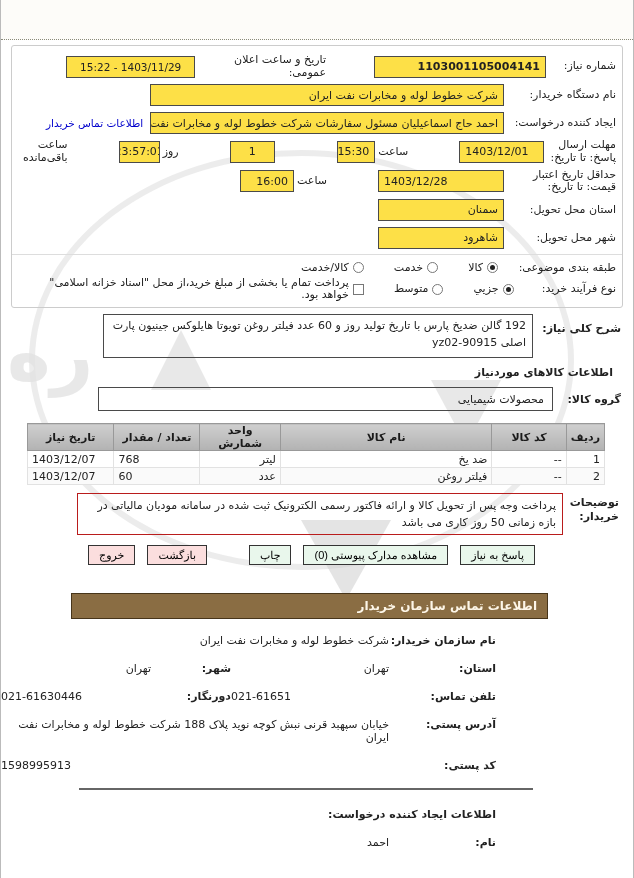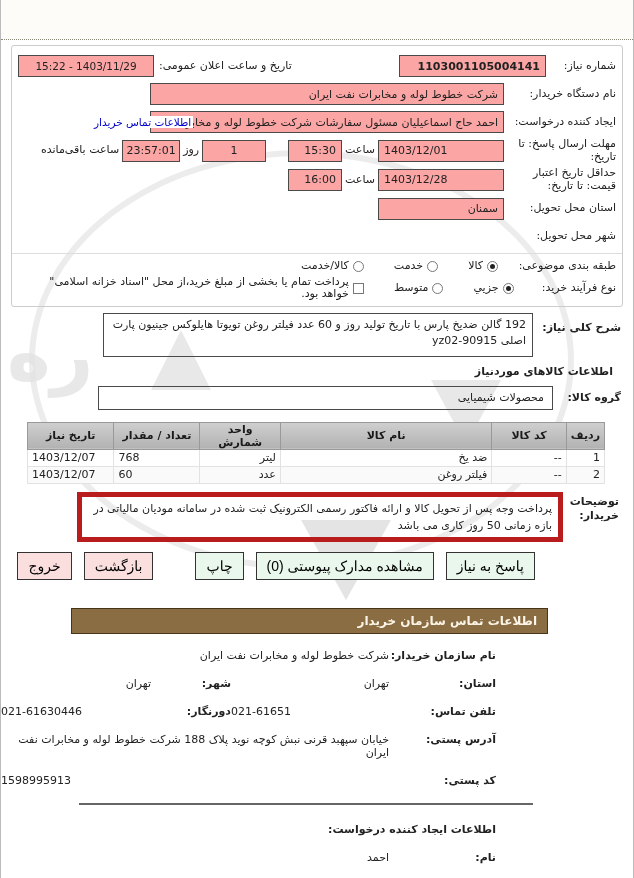--- a/index.html
+++ b/index.html
@@ -24,28 +24,28 @@
 
   .bar { background:#8a6d43; border:1px solid #47351a; color:#fdf6e8; font-weight:bold;
          font-size:12px; height:26px; line-height:24px; padding:0 10px; }
   .bar1 { margin:16px 12px 0 12px; }
   .bar2 { margin:28px 85px 0 70px; }
 
   .form-area { margin:5px 10px 0 10px; border:1px solid #ccc; border-radius:3px; padding:8px 6px 0 6px; }
   .row { display:flex; align-items:center; min-height:24px; margin-bottom:4px; }
   .lbl { font-size:11px; color:#222; line-height:1.15; }
   .lbl-w { width:112px; padding-left:4px; }
-  .box { border:1px solid #4a4a4a; background:#fca5a5; height:22px; display:flex; align-items:center;
-         padding:9px 5px; overflow:hidden; white-space:nowrap; }
+  .box { border:1px solid #4a4a4a; background:#fde047; height:22px; display:flex; align-items:center;
+         padding:9px 5px; overflow:hidden; white-space:nowrap;margin-left:48px; }
   .ltr { direction:ltr; unicode-bidi:embed; }
 
   .rowA { justify-content:space-between; }
   .grpA-r { display:flex; align-items:center; }
   .grpA-l { display:flex; align-items:center; }
-  .need-no-box { width:147px; font-weight:bold; justify-content:flex-end; }
+  .need-no-box { width:172px; font-weight:bold; justify-content:flex-end; }
   .ann-box { width:136px; justify-content:center; font-size:10.5px; }
 
   .wide-box { width:354px; }
   .creator-wrap { position:relative; }
   .contact-link { position:absolute; left:-58px; top:5px; background:#fff; color:#0000cc;
                   font-size:10.5px; text-decoration:none; padding:0 2px; white-space:nowrap; }
 
   .date-box { width:126px; justify-content:flex-start; }
   .time-box { width:54px;  justify-content:flex-end; }
   .hour-lbl { margin:0 3px; }
@@ -74,26 +74,26 @@
 
   table.goods { border-collapse:collapse; margin:12px 28px 0 28px; width:578px; font-size:11px; }
   table.goods th { background:linear-gradient(#cfcfcf,#b2b2b2); border:1px solid #999;
                    font-weight:bold; height:22px; padding:0 4px; color:#1a1a1a; }
   table.goods td { border:1px solid #e2e2e2; border-top:1px solid #d5d5d5; height:17px;
                    padding:0 4px; background:#fff; }
   table.goods tr.alt td { background:#fafafa; }
 
   .notes-row { display:flex; margin:8px 14px 0 14px; }
   .notes-lbl { width:56px; font-weight:bold; line-height:1.3; padding-top:3px; }
-  .notes-box { flex:1; border:5px solid #b91c1c; min-height:40px; padding:3px 6px; margin-left:62px;
+  .notes-box { flex:1; border:1px solid #b91c1c; min-height:40px; padding:3px 6px; margin-left:62px;
                line-height:1.55; }
 
   .btn-row { display:flex; align-items:center; margin:10px 98px 0 0; }
-  .btn { border:1px solid #333; height:28px; display:flex; align-items:center; padding:0 10px;
-         margin-left:12px; font-size:14px; cursor:pointer; white-space:nowrap; }
+  .btn { border:1px solid #333; height:20px; display:flex; align-items:center; padding:0 10px;
+         margin-left:12px; font-size:11px; cursor:pointer; white-space:nowrap; }
   .btn-green { background:#e9f7ec; }
   .btn-pink  { background:#fbdede; }
   .btn-gap   { margin-left:42px; }
 
   .c-row { display:flex; align-items:flex-start; padding-right:137px; margin-top:15px; }
   .c-lbl { width:107px; font-weight:bold; flex:none; }
   .c-val { width:158px; flex:none; }
   .c-lbl2 { width:80px; font-weight:bold; flex:none; }
   .c-val2 { flex:1; }
   .c-val-wide { width:300px; }
@@ -159,20 +159,21 @@
       <span class="box time-box ltr">16:00</span>
     </div>
 
     <div class="row">
       <span class="lbl lbl-w">استان محل تحویل:</span>
       <span class="box date-box">سمنان</span>
     </div>
 
     <div class="row">
       <span class="lbl lbl-w">شهر محل تحویل:</span>
+      <span class="box date-box">شاهرود</span>
     </div>
 
     <div class="radio-strip">
       <div class="radio-row">
         <span class="lbl lbl-w">طبقه بندی موضوعی:</span>
         <span class="opt">
           <span class="radio sel"></span>
           <span class="lbl">کالا</span>
         </span>
         <span class="opt">

